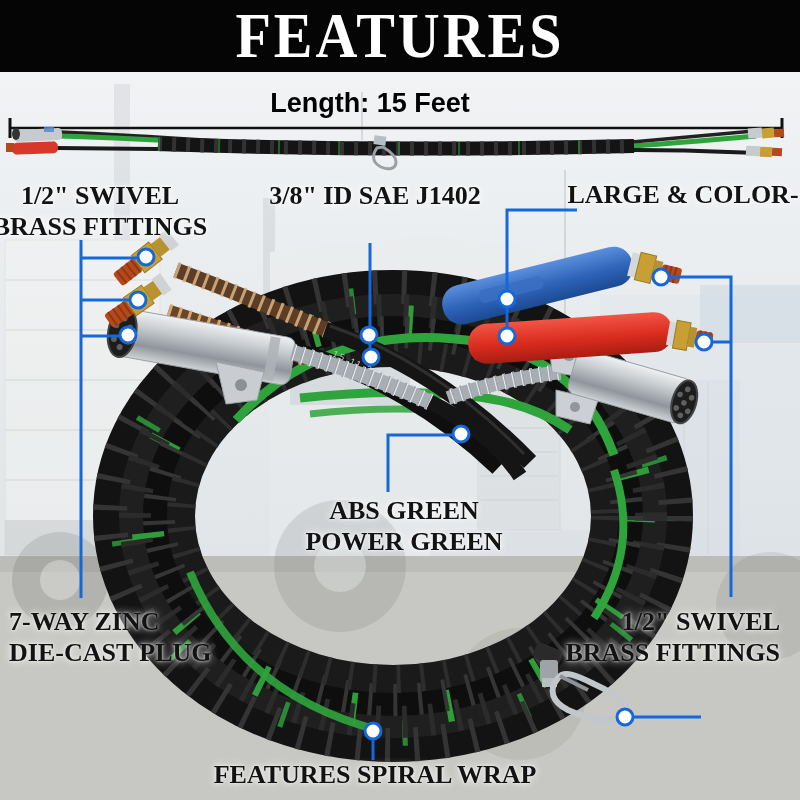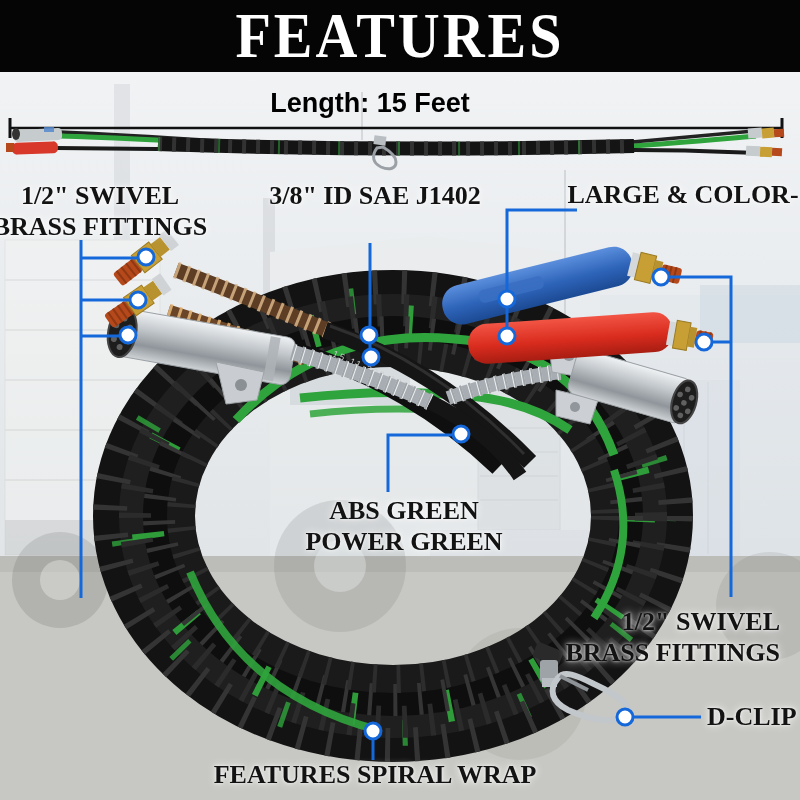--- a/index.html
+++ b/index.html
@@ -332,27 +332,28 @@
 
   <div class="lbl center" style="left:683px;top:179px;text-align:right;">
     <div>LARGE &amp; COLOR-</div>
   </div>
 
   <div class="lbl center" style="left:388px;top:495px;margin-left:16px;">
     <div>ABS GREEN</div>
     <div>POWER GREEN</div>
   </div>
 
+  <div class="lbl leftal" style="left:9px;top:606px;">
+    <div>7-WAY ZINC</div>
+    <div>DIE-CAST PLUG</div>
+  </div>
 
   <div class="lbl rightal" style="right:20px;top:606px;">
     <div>1/2" SWIVEL</div>
     <div>BRASS FITTINGS</div>
   </div>
 
-  <div class="lbl leftal" style="left:707px;top:701px;">
-    <div>D-CLIP</div>
-  </div>
 
   <div class="lbl center" style="left:375px;top:759px;">
     <div>FEATURES SPIRAL WRAP</div>
   </div>
 
 </div>
 
 </body></html>

